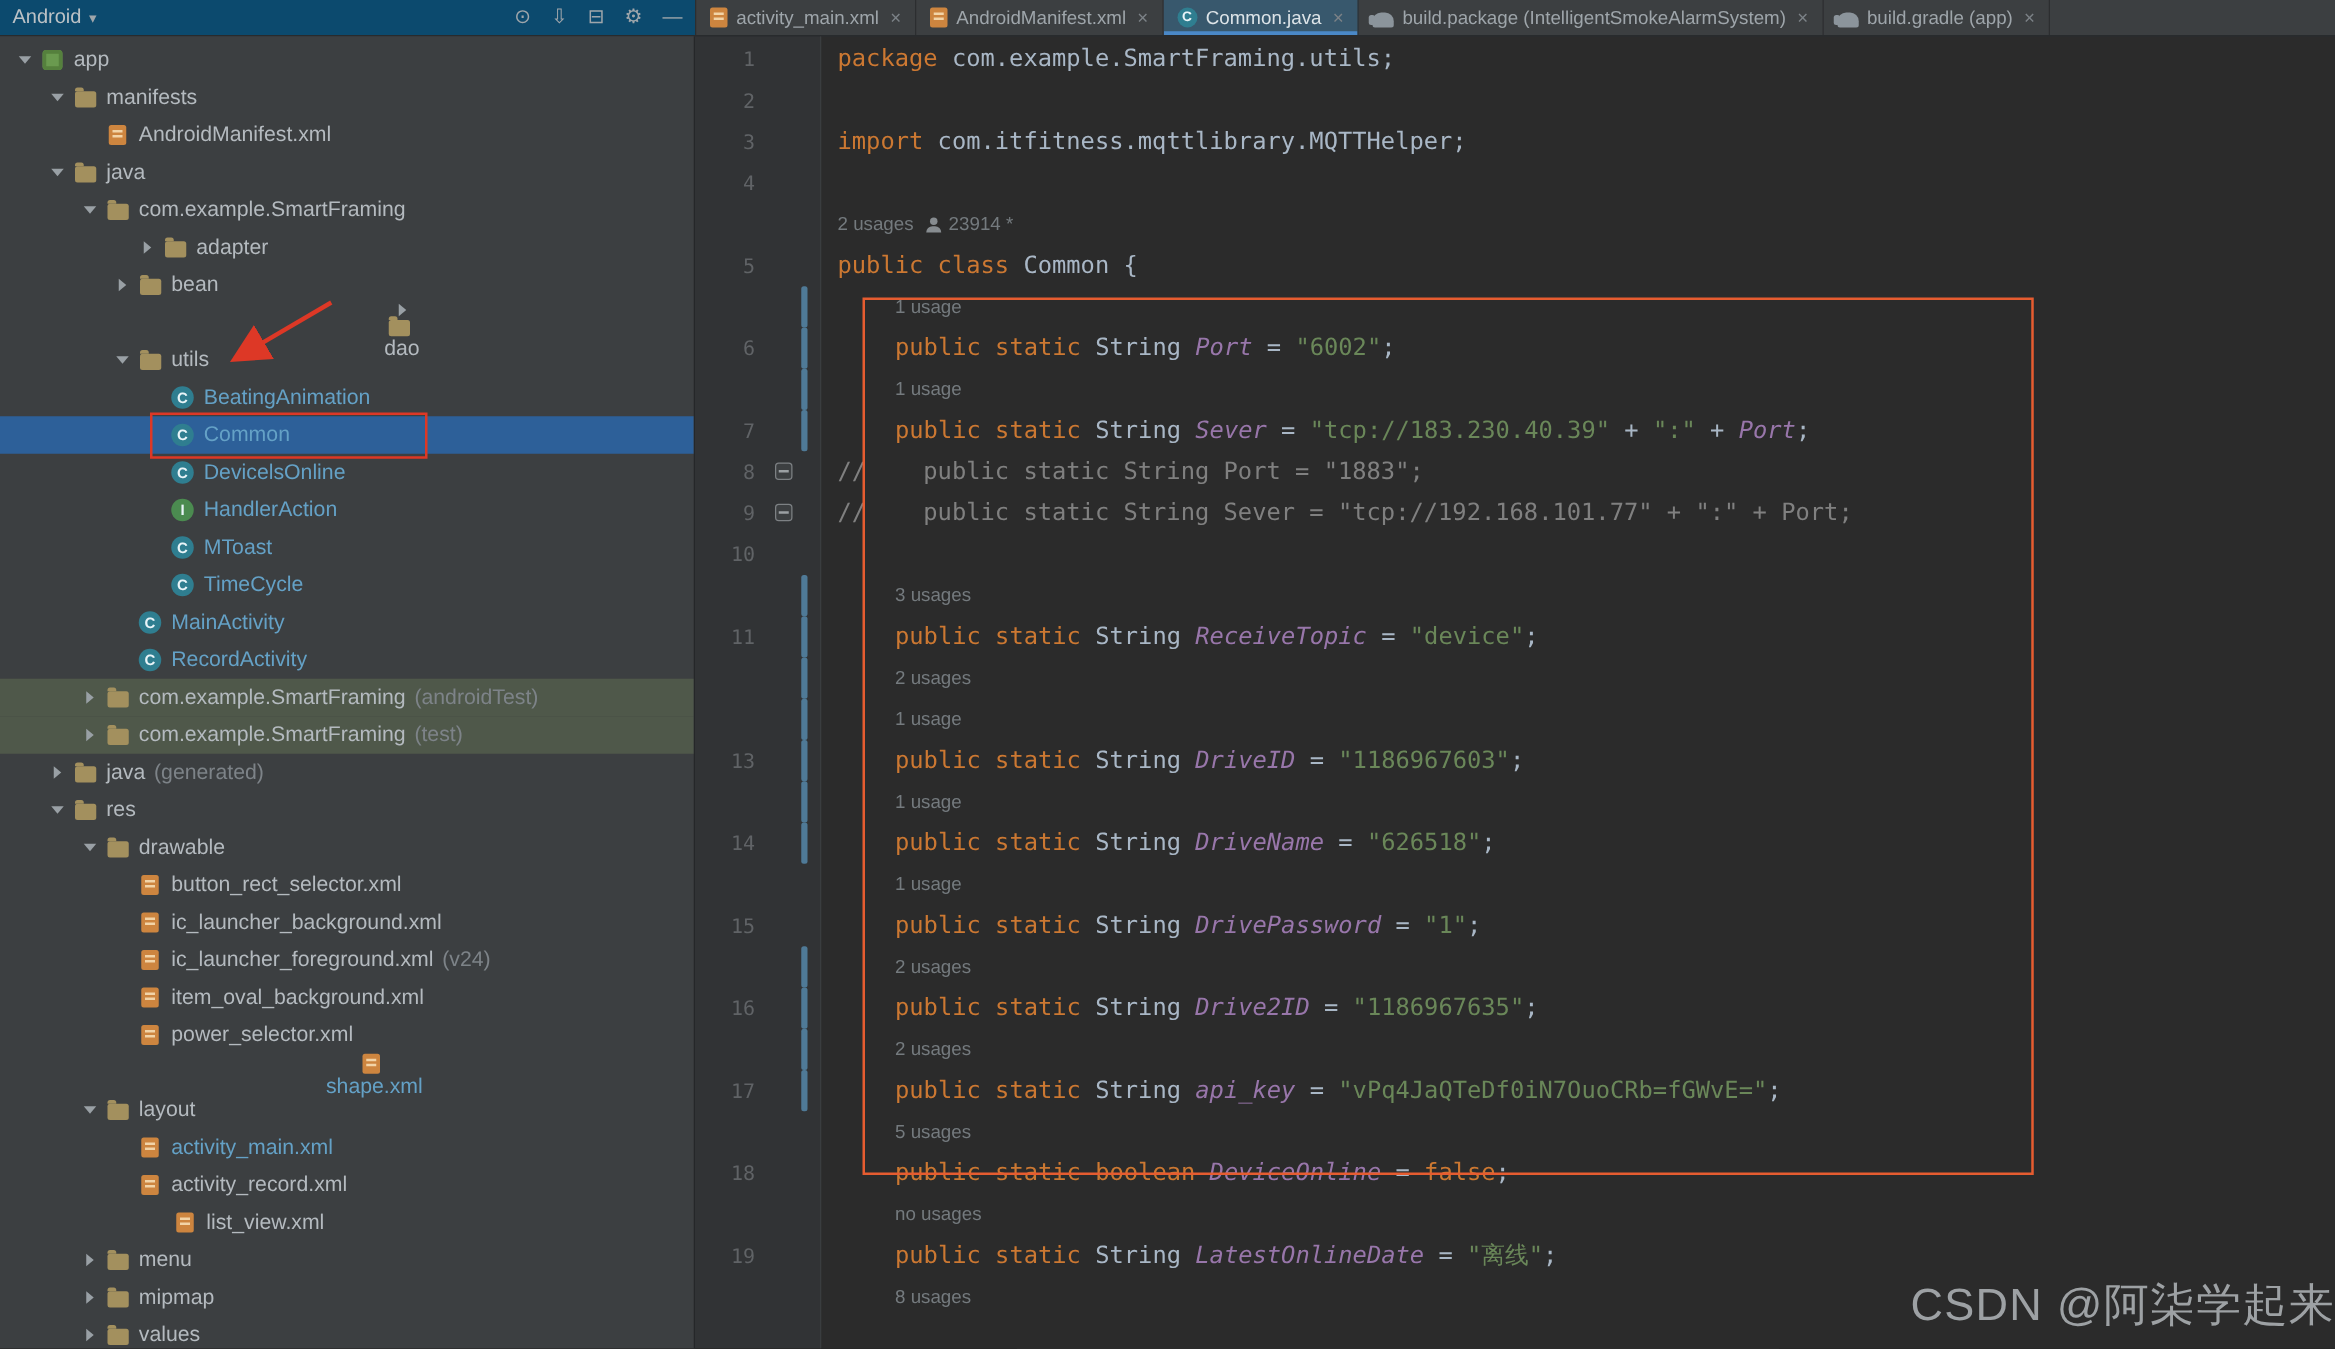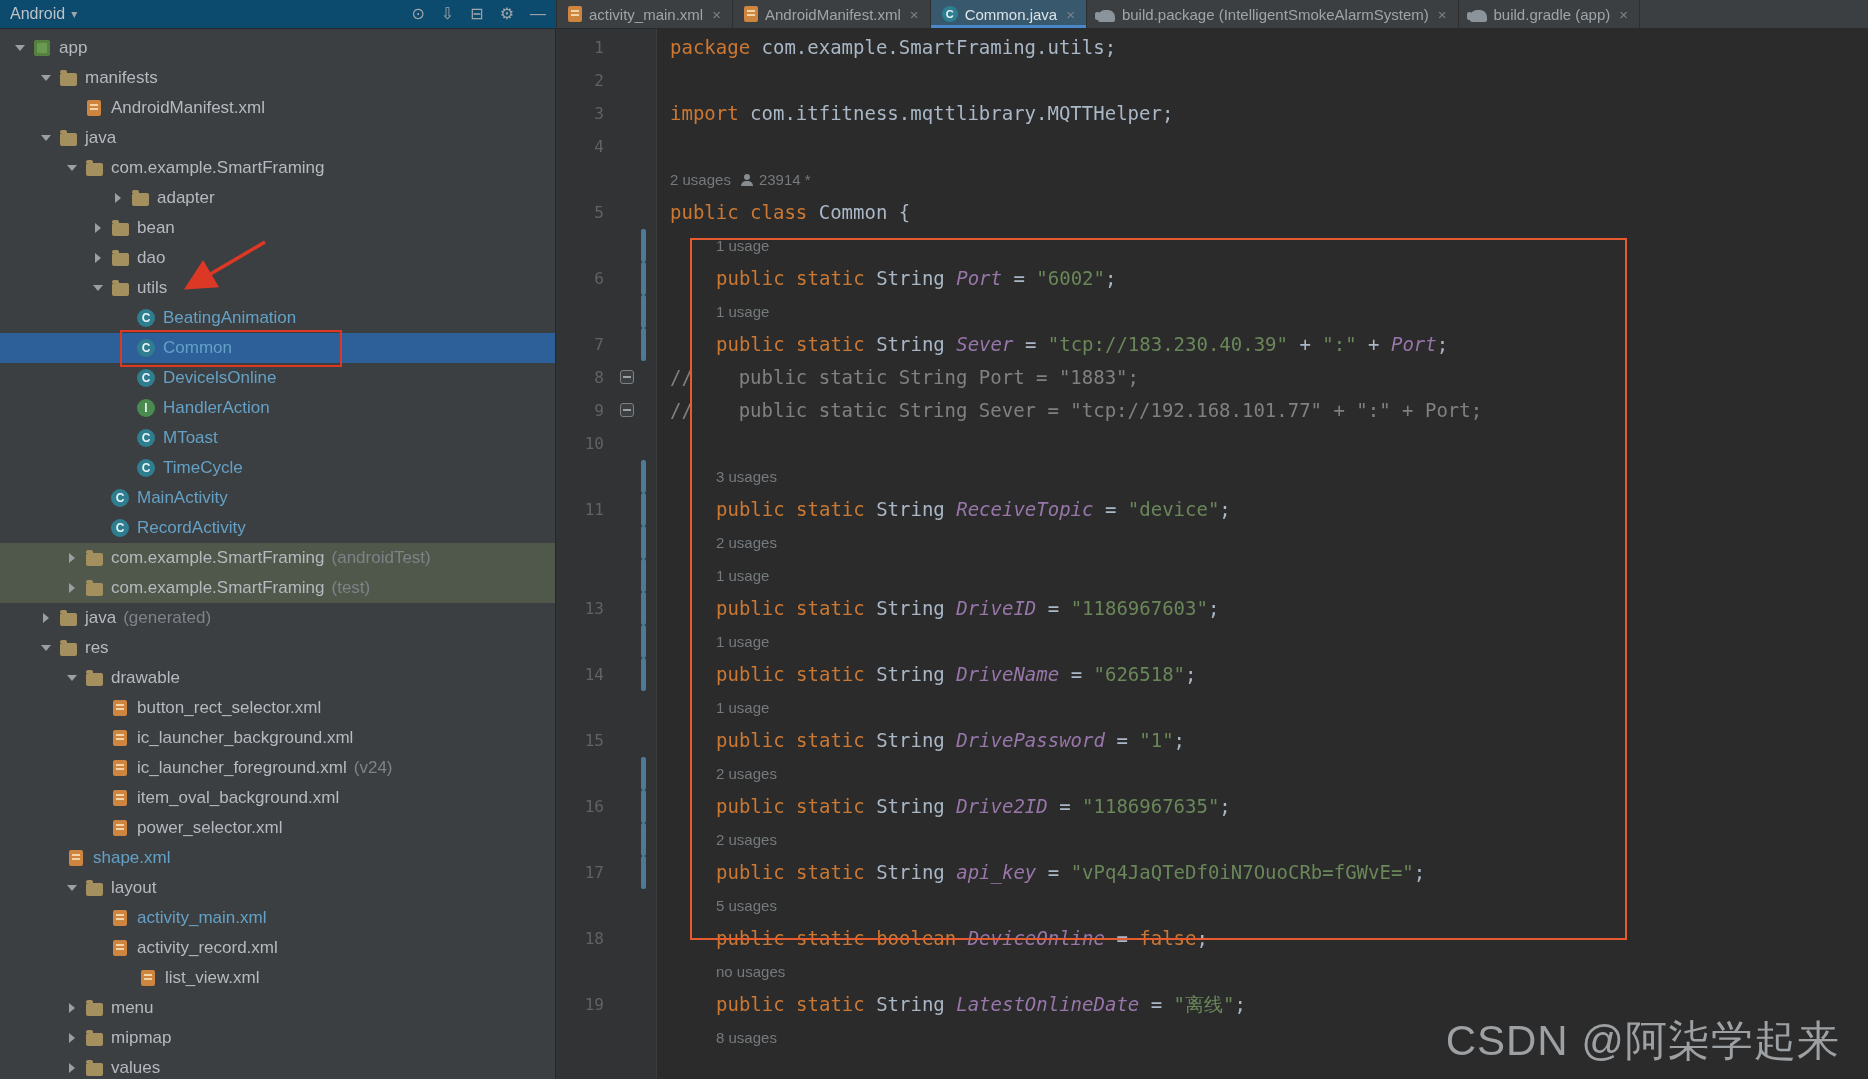--- a/index.html
+++ b/index.html
@@ -62,21 +62,21 @@
   .vcs{position:absolute;right:10px;top:0;height:33px;width:5px;background:#4f7a97;border-radius:2px;}
   .fold{position:absolute;right:22px;top:9px;width:14px;height:14px;border:1px solid #7d8184;border-radius:3px;background:#3c3f41;box-sizing:border-box;}
   .fold::after{content:"";position:absolute;left:2px;right:2px;top:5px;height:2px;background:#9ba0a3;}
   .ic-person{width:12px;height:12px;position:relative;display:inline-block;margin:0 6px 0 10px;}
   .ic-person::before{content:"";position:absolute;left:3px;top:0;width:6px;height:6px;border-radius:50%;background:#878c90;}
   .ic-person::after{content:"";position:absolute;left:0;bottom:0;width:12px;height:5px;border-radius:6px 6px 0 0;background:#878c90;}
   
   .ann-rect{position:absolute;left:690px;top:238px;width:933px;height:698px;border:2px solid #e65c30;z-index:10;}
   .ann-box{position:absolute;left:120px;top:330px;width:218px;height:33px;border:2px solid #dd3826;z-index:10;}
   .ann-arrow{position:absolute;left:160px;top:234px;z-index:10;}
-  .watermark{position:absolute;right:28px;bottom:10px;font-size:42px;color:#9da1a4;z-index:10;letter-spacing:1px;}
+  .watermark{position:absolute;right:0;bottom:10px;font-size:36px;color:#9da1a4;z-index:10;letter-spacing:1px;}
 </style>
 </head>
 <body>
 
 <div class="app">
   <div class="topbar">
     <div class="panel-header">
       <span class="proj-title">
         <span>Android</span>
         <span class="caret">▾</span>
@@ -169,21 +169,21 @@
         </div>
         <div class="trow" style="padding-left: 88px;">
           <span class="chev">
             <i class="tri-r"></i>
           </span>
           <span class="ticon">
             <span class="ic-folder"></span>
           </span>
           <span class="tlabel">bean</span>
         </div>
-        <div class="trow" style="padding-left: 88px;">
+        <div class="trow" style="padding-left: 88px; flex-direction: column;">
           <span class="chev">
             <i class="tri-r"></i>
           </span>
           <span class="ticon">
             <span class="ic-folder"></span>
           </span>
           <span class="tlabel">dao</span>
         </div>
         <div class="trow" style="padding-left: 88px;">
           <span class="chev">
@@ -327,21 +327,21 @@
           </span>
           <span class="tlabel">item_oval_background.xml</span>
         </div>
         <div class="trow" style="padding-left: 88px;">
           <span class="chev"></span>
           <span class="ticon">
             <span class="ic-xml"></span>
           </span>
           <span class="tlabel">power_selector.xml</span>
         </div>
-        <div class="trow" style="padding-left: 44px;">
+        <div class="trow" style="padding-left: 44px; flex-direction: column;">
           <span class="chev"></span>
           <span class="ticon">
             <span class="ic-xml"></span>
           </span>
           <span class="tlabel mod">shape.xml</span>
         </div>
         <div class="trow" style="padding-left: 62px;">
           <span class="chev">
             <i class="tri-d"></i>
           </span>

